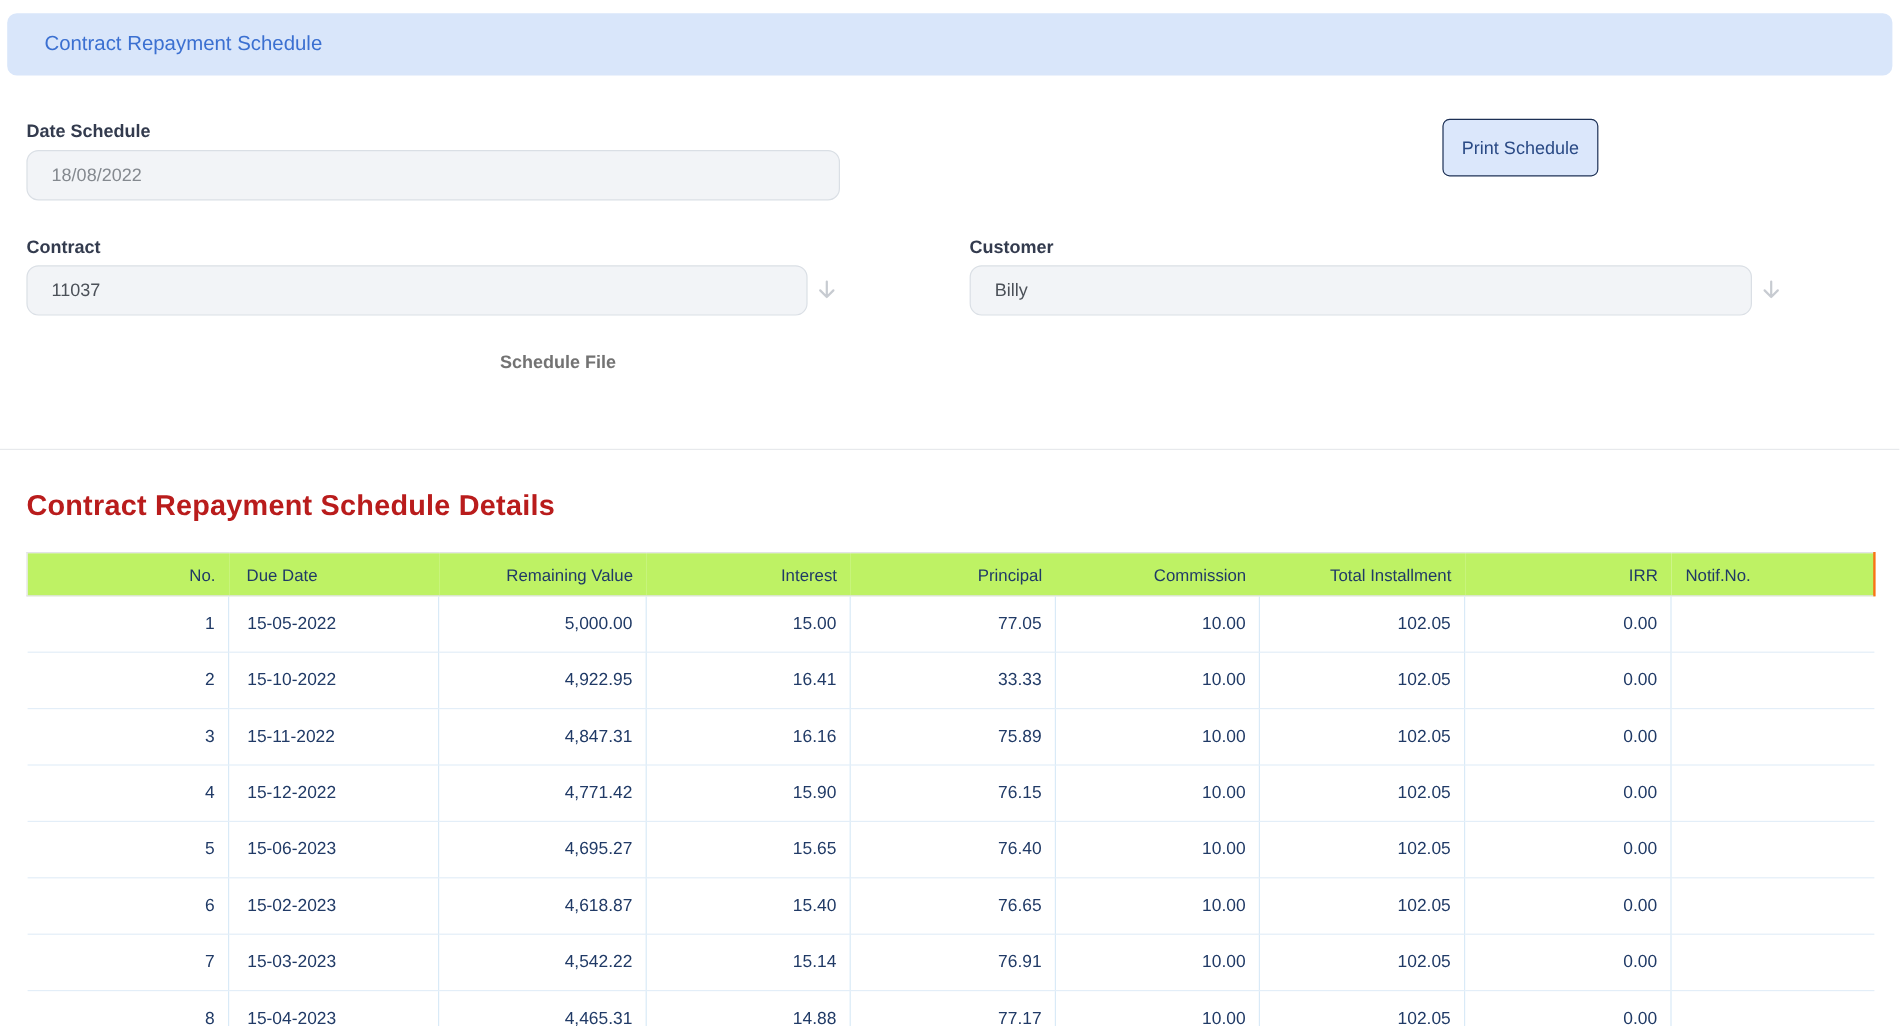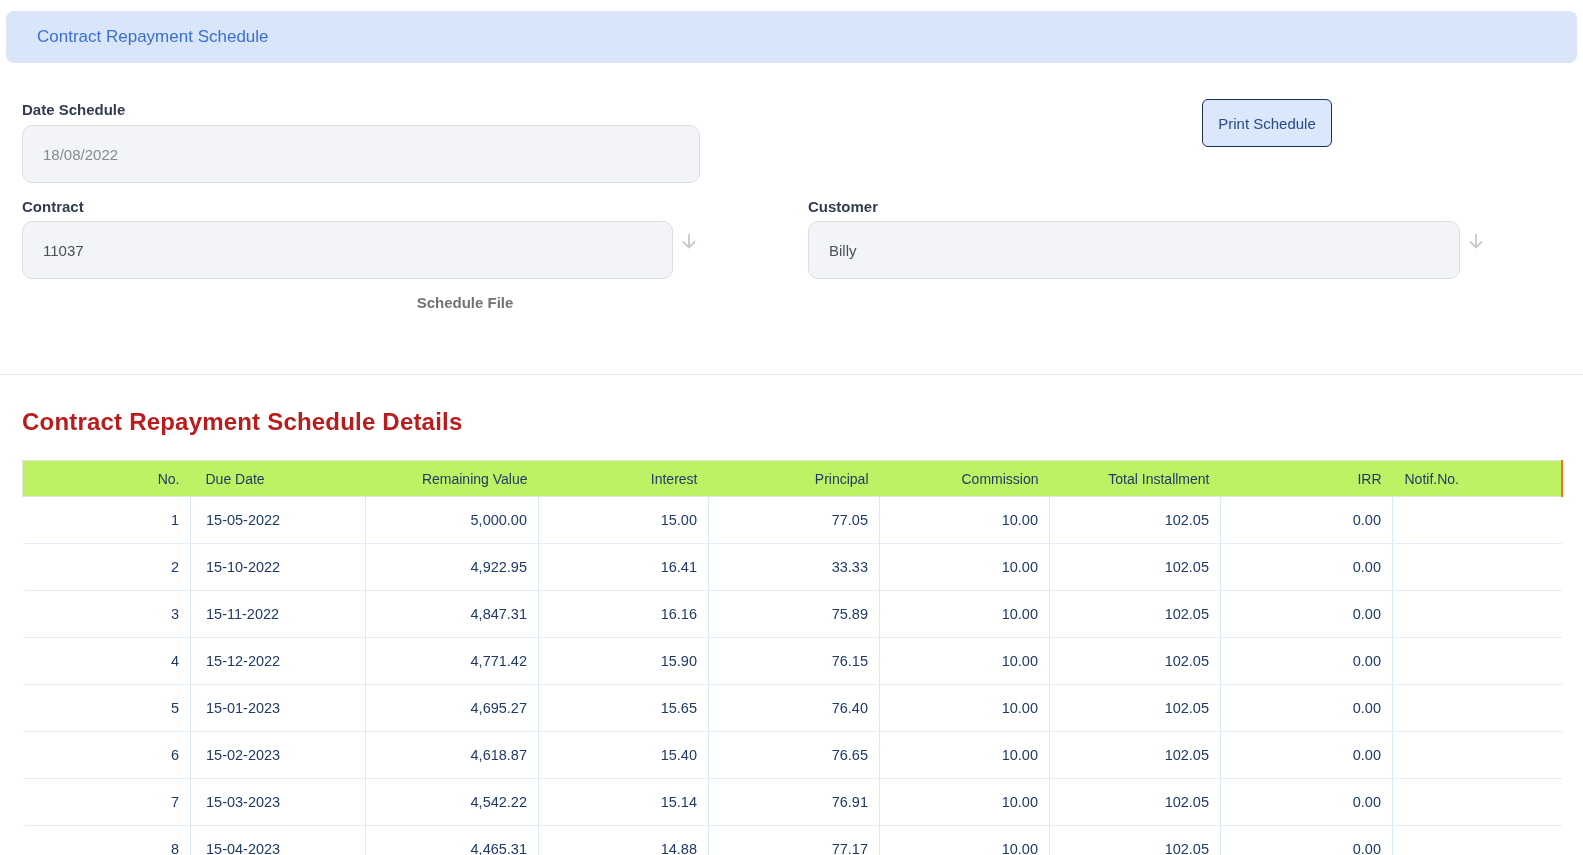--- a/index.html
+++ b/index.html
@@ -19,21 +19,21 @@
   
   .field-label{
     position:absolute;font-size:15px;font-weight:700;color:#333b4e;
   }
   #label-date{left:22px;top:101px;}
   #label-contract{left:22px;top:198px;}
   #label-customer{left:808px;top:198px;}
 
   
   .field-input{
-    position:absolute;height:58px;box-sizing:border-box;
+    position:absolute;height:42px;box-sizing:border-box;
     background:#f2f4f7;border:1px solid #dadfe5;border-radius:10px;
     padding:0 20px;font-size:15px;font-family:inherit;outline:none;
   }
   #input-date{left:22px;top:125px;width:678px;color:#84898f;}
   #input-contract{left:22px;top:221px;width:651px;color:#4b5058;}
   #input-customer{left:808px;top:221px;width:652px;color:#4b5058;}
 
   
   #btn-print{
     position:absolute;left:1202px;top:99px;width:130px;height:48px;
@@ -180,21 +180,21 @@
         <td>4,771.42</td>
         <td>15.90</td>
         <td>76.15</td>
         <td>10.00</td>
         <td>102.05</td>
         <td>0.00</td>
         <td></td>
       </tr>
       <tr>
         <td>5</td>
-        <td>15-01-2023</td>
+        <td>15-06-2023</td>
         <td>4,695.27</td>
         <td>15.65</td>
         <td>76.40</td>
         <td>10.00</td>
         <td>102.05</td>
         <td>0.00</td>
         <td></td>
       </tr>
       <tr>
         <td>6</td>

